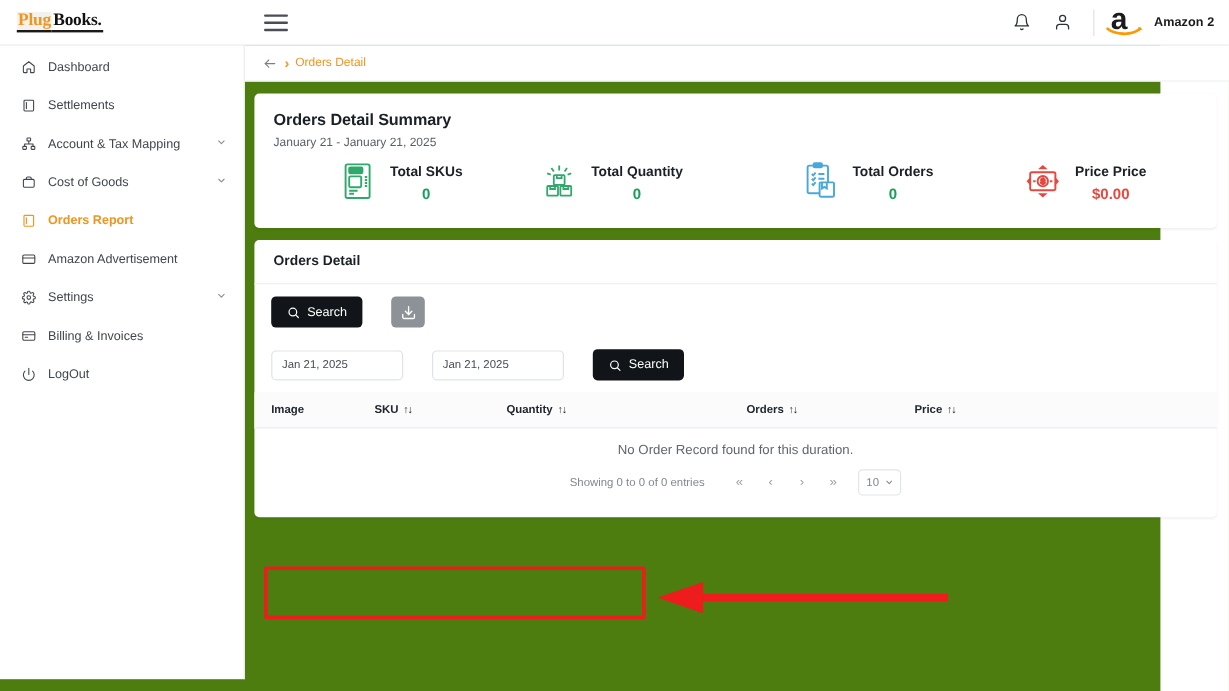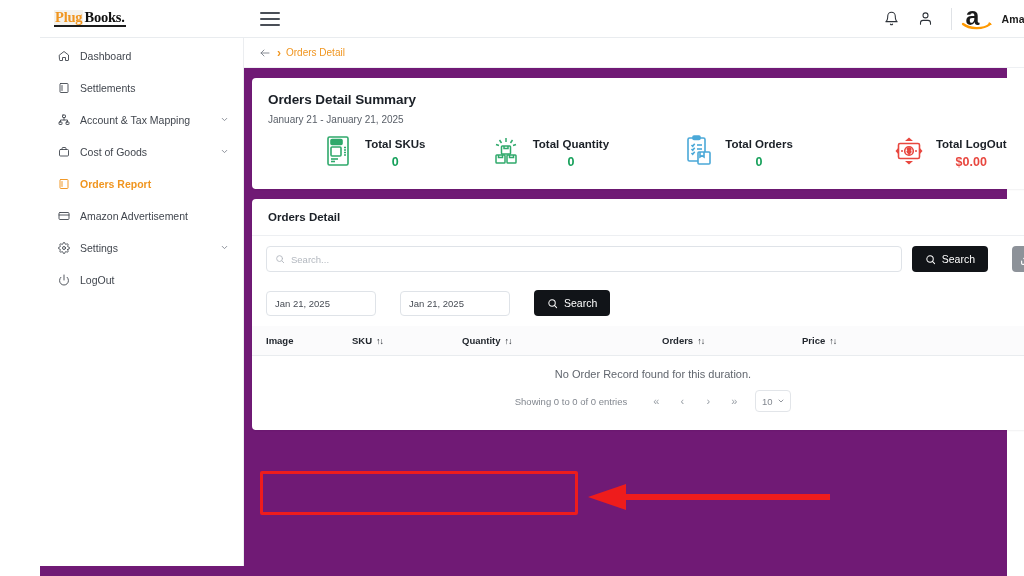--- a/index.html
+++ b/index.html
@@ -2,21 +2,21 @@
 <html><head>
 <meta charset="utf-8">
 <style>
   * { box-sizing: border-box; margin: 0; padding: 0; }
   html, body {
     width: 1024px; height: 576px;
     font-family: "Liberation Sans", sans-serif;
     background: #ffffff;
     overflow: hidden;
   }
-  #app { position: relative; width: 967px; height: 576px; background: #701a75; margin-left: 40px; }
+  #app { position: relative; width: 967px; height: 576px; background: #4d7c0f; }
 
   
   .topbar {
     position: absolute; top: 0; left: 0; width: 1024px; height: 38px;
     background: #ffffff; display: flex; align-items: center;
     border-bottom: 1px solid #e9ecef; z-index: 5;
   }
   .logo-wrap {
     width: 204px; height: 38px; display: flex; align-items: center;
     padding-left: 14px;
@@ -81,21 +81,21 @@
     box-shadow: 0 1px 2px rgba(16,24,40,.06);
   }
 
   .summary { padding: 14px 16px 18px 16px; position: relative; }
   .summary h2 { font-size: 13.5px; color: #1b2027; font-weight: bold; letter-spacing: -.1px; }
   .summary .range { font-size: 10px; color: #5a6069; margin-top: 7px; }
   .stats { display: flex; margin-top: 10px; }
   .stat { display: flex; align-items: center; gap: 11px; }
   .stat:nth-child(1) { width: 190px; padding-left: 56px; }
   .stat:nth-child(2) { width: 200px; padding-left: 36px; }
-  .stat:nth-child(3) { width: 200px; padding-left: 36px; }
+  .stat:nth-child(3) { width: 200px; padding-left: 36px; justify-content: center; }
   .stat:nth-child(4) { width: 200px; padding-left: 50px; }
   .stat .txt { display: flex; flex-direction: column; align-items: center; }
   .stat .lab { font-size: 11.5px; font-weight: bold; color: #1b2027; white-space: nowrap; }
   .stat .val { font-size: 12.5px; font-weight: bold; margin-top: 5px; }
   .val.green { color: #15a05a; }
   .val.red { color: #e8473f; }
 
   .panel-title {
     padding: 12px 16px; font-size: 11.5px; font-weight: bold; color: #1b2027;
     border-bottom: 1px solid #edeff2;
@@ -274,20 +274,30 @@
           </svg>
       </span>
       <span class="lbl">Settings</span>
       <span class="chev">
         <svg width="9" height="9" viewBox="0 0 24 24" fill="none" stroke="#8b9099" stroke-width="2.6" stroke-linecap="round" stroke-linejoin="round">
             <polyline points="6 9 12 15 18 9"></polyline>
           </svg>
       </span>
     </div>
 
+    <div class="nav-item">
+      <span class="ico">
+        <svg width="12" height="12" viewBox="0 0 24 24" fill="none" stroke="#41464e" stroke-width="1.8" stroke-linecap="round" stroke-linejoin="round">
+            <rect x="2" y="5" width="20" height="14" rx="2"></rect>
+            <line x1="2" y1="10" x2="22" y2="10"></line>
+            <line x1="6" y1="14" x2="10" y2="14"></line>
+          </svg>
+      </span>
+      <span class="lbl">Billing &amp; Invoices</span>
+    </div>
 
     <div class="nav-item">
       <span class="ico">
         <svg width="12" height="12" viewBox="0 0 24 24" fill="none" stroke="#41464e" stroke-width="1.8" stroke-linecap="round" stroke-linejoin="round">
             <path d="M18.36 6.64a9 9 0 1 1-12.73 0"></path>
             <line x1="12" y1="2" x2="12" y2="12"></line>
           </svg>
       </span>
       <span class="lbl">LogOut</span>
     </div>
@@ -376,39 +386,32 @@
             <svg width="32" height="32" viewBox="0 0 32 32" fill="none" stroke="#e8473f" stroke-width="1.6">
               <path d="M16 2.5l4 3.5h-8zM16 29.5l-4-3.5h8zM2.5 16l3.5-4v8zM29.5 16l-3.5 4v-8z" fill="#e8473f" stroke="none"></path>
               <rect x="5.5" y="8.5" width="21" height="15" rx="1.5"></rect>
               <circle cx="16" cy="16" r="4.3"></circle>
               <text x="16" y="18.3" font-size="6.5" fill="#e8473f" text-anchor="middle" font-family="Liberation Sans, sans-serif" font-weight="bold">$</text>
               <line x1="8" y1="16" x2="10" y2="16"></line>
                 <line x1="22" y1="16" x2="24" y2="16"></line>
             </svg>
           </span>
           <span class="txt">
-            <span class="lab">Total LogOut</span>
+            <span class="lab">Price Price</span>
             <span class="val red">$0.00</span>
           </span>
         </div>
 
       </div>
     </div>
 
     <div class="card" style="position:relative;">
       <div class="panel-title">Orders Detail</div>
 
       <div class="toolrow">
-        <div class="search-input">
-          <svg width="10" height="10" viewBox="0 0 24 24" fill="none" stroke="#b3b8bf" stroke-width="2.2" stroke-linecap="round">
-              <circle cx="11" cy="11" r="7"></circle>
-              <line x1="21" y1="21" x2="16.7" y2="16.7"></line>
-            </svg>
-          <span class="ph">Search...</span>
-        </div>
         <div class="btn-dark">
           <svg width="11" height="11" viewBox="0 0 24 24" fill="none" stroke="#ffffff" stroke-width="2.2" stroke-linecap="round">
               <circle cx="11" cy="11" r="7"></circle>
               <line x1="21" y1="21" x2="16.7" y2="16.7"></line>
             </svg>
           <span>Search</span>
         </div>
         <div class="dl-btn">
           <svg width="13" height="13" viewBox="0 0 24 24" fill="none" stroke="#ffffff" stroke-width="2.1" stroke-linecap="round" stroke-linejoin="round">
               <path d="M21 15v4a2 2 0 0 1-2 2H5a2 2 0 0 1-2-2v-4"></path>

